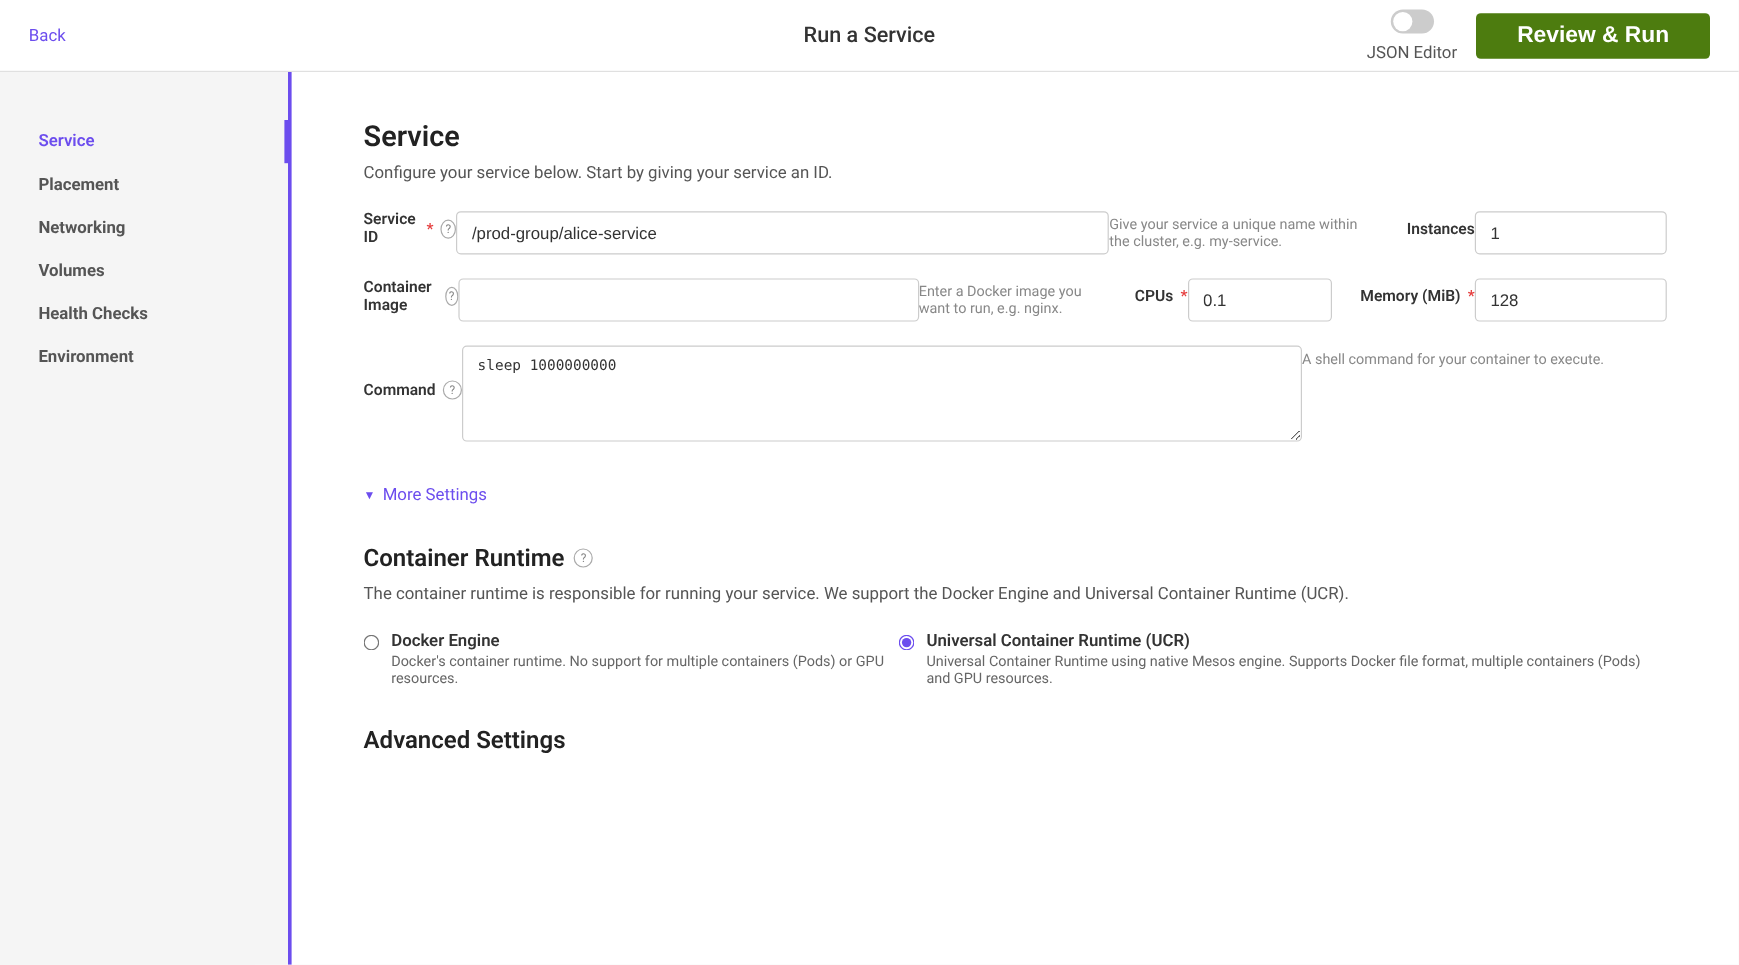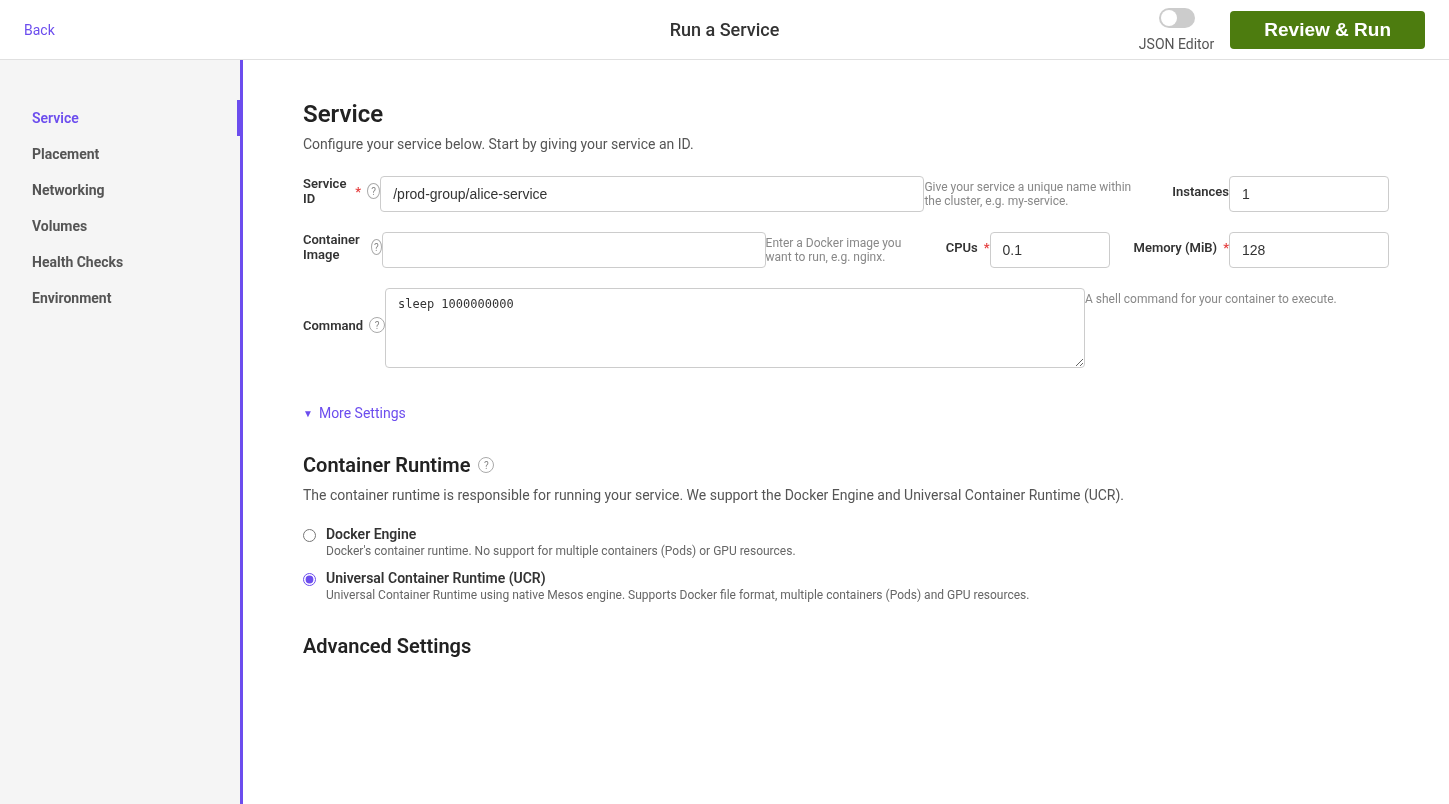--- a/index.html
+++ b/index.html
@@ -101,21 +101,21 @@
     .more-settings-chevron { font-size: 10px; }
 
     
     .subsection-title {
       font-size: 20px; font-weight: 600; margin-bottom: 8px; color: #222;
       display: flex; align-items: center; gap: 8px;
     }
     .subsection-desc { color: #555; font-size: 14px; margin-bottom: 20px; line-height: 1.5; }
 
     
-    .radio-group { display: flex; flex-direction: column; gap: 12px; }
+    .radio-group { display: flex; flex-direction: row; gap: 12px; }
     .radio-option { display: flex; align-items: flex-start; gap: 10px; }
     .radio-option input[type="radio"] { margin-top: 3px; accent-color: #6c4dee; cursor: pointer; }
     .radio-label { font-size: 14px; font-weight: 600; color: #333; }
     .radio-desc { font-size: 12px; color: #666; margin-top: 2px; }
 
     .advanced-settings-title {
       font-size: 20px; font-weight: 600; margin-top: 32px; color: #222;
     }
 
     .instances-input { width: 160px; }

